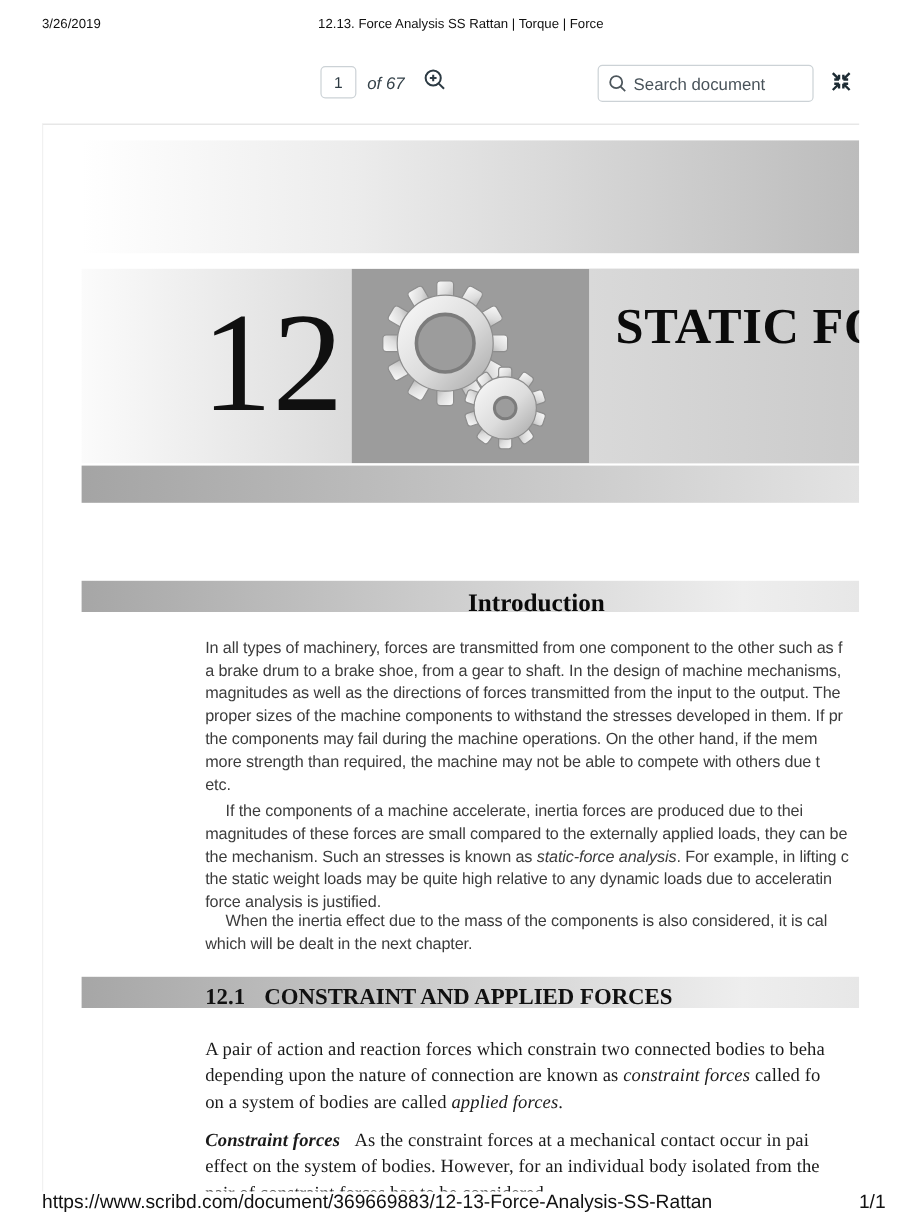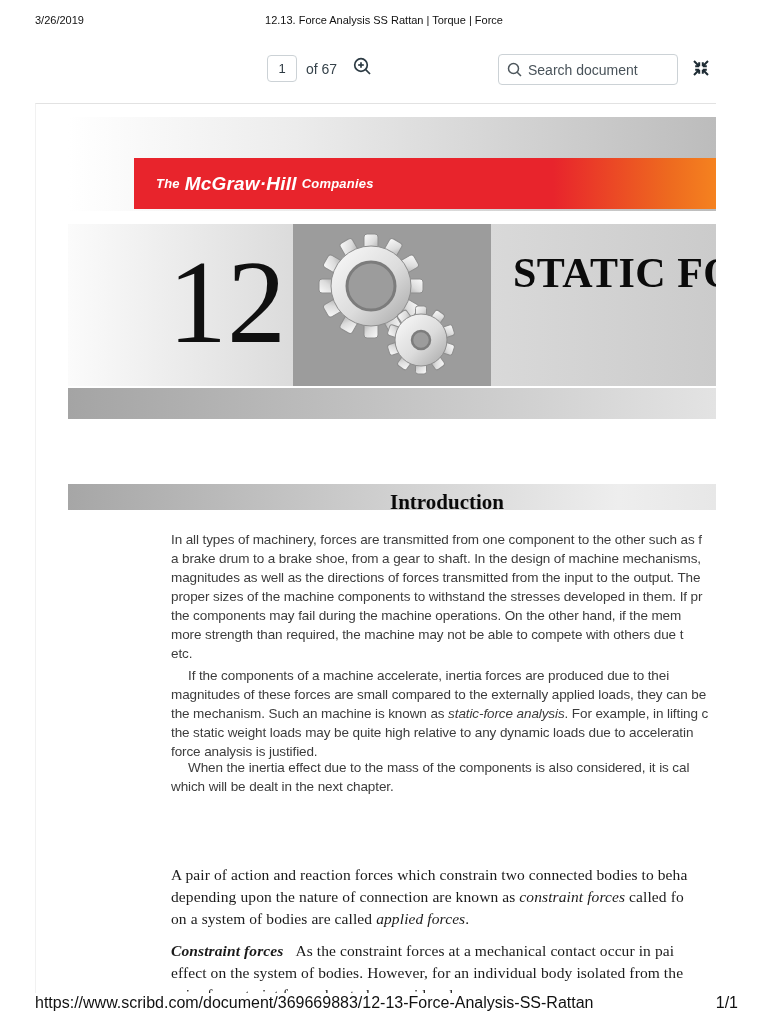--- a/index.html
+++ b/index.html
@@ -9,21 +9,21 @@
   
   .print-date  { position:absolute; left:35px; top:14px; font-size:11px; color:#111; }
   .print-title { position:absolute; left:0; top:14px; width:100%; text-align:center; font-size:11px; color:#111; }
   .print-url   { position:absolute; left:35px; top:994px; font-size:16px; color:#111; }
   .print-page  { position:absolute; right:30px; top:994px; font-size:16px; color:#111; }
 
   
   .page-input { position:absolute; left:267px; top:55px; width:30px; height:27px;
                 border:1px solid #ccd2d6; border-radius:4px; text-align:center;
                 font-size:13px; color:#2d3a42; background:#fff; font-family:"Liberation Sans",sans-serif; }
-  .pages-label { position:absolute; left:306px; top:61px; font-size:14px; color:#36434b; }
+  .pages-label { position:absolute; left:306px; top:61px; font-size:14px; color:#36434b;font-style:italic; }
   .icon-btn { position:absolute; background:none; border:none; cursor:pointer; padding:0; }
   #zoom-btn { left:351px; top:56px; width:24px; height:24px; }
   #compress-btn { left:690px; top:58px; width:22px; height:22px; }
   .search-box { position:absolute; left:498px; top:54px; width:180px; height:31px;
                 border:1px solid #ccd2d6; border-radius:4px; background:#fff;
                 display:flex; align-items:center; padding:0 8px; gap:5px; }
   .search-box input { border:none; outline:none; flex:1; font-size:14px; color:#333;
                       font-family:"Liberation Sans",sans-serif; background:transparent; min-width:0; }
   .search-box input::placeholder { color:#49535a; opacity:1; }
 
@@ -106,25 +106,20 @@
     <path d="M17 3 L11.8 8.2 M11.8 8.2 L11.8 4.2 M11.8 8.2 L15.8 8.2"></path>
     <path d="M3 17 L8.2 11.8 M8.2 11.8 L8.2 15.8 M8.2 11.8 L4.2 11.8"></path>
     <path d="M17 17 L11.8 11.8 M11.8 11.8 L11.8 15.8 M11.8 11.8 L15.8 11.8"></path>
   </svg>
 </button>
 
 <div class="page">
 
   <div class="band-top"></div>
 
-  <div class="brand-banner">
-    <span class="brand-prefix">The</span>
-    <span class="brand-name">McGraw·Hill</span>
-    <span class="brand-suffix">Companies</span>
-  </div>
 
   <div class="chapter-band">
     <div class="chapter-number">12</div>
 
     <div class="gear-box">
       <svg width="198" height="162" viewBox="0 0 198 162">
         <defs>
           <linearGradient id="metalg" x1="0" y1="0" x2="1" y2="1">
             <stop offset="0" stop-color="#fbfbfb"></stop>
             <stop offset="0.55" stop-color="#dcdcdc"></stop>
@@ -188,30 +183,36 @@
     <div class="line">magnitudes as well as the directions of forces transmitted from the input to the output. The</div>
     <div class="line">proper sizes of the machine components to withstand the stresses developed in them. If pr</div>
     <div class="line">the components may fail during the machine operations. On the other hand, if the mem</div>
     <div class="line">more strength than required, the machine may not be able to compete with others due t</div>
     <div class="line">etc.</div>
   </div>
 
   <div class="sans-par" id="p2">
     <div class="line indent">If the components of a machine accelerate, inertia forces are produced due to thei</div>
     <div class="line">magnitudes of these forces are small compared to the externally applied loads, they can be</div>
-    <div class="line"><span>the mechanism. Such an machine is known as </span><span class="it">static-force analysis</span><span>. For example, in lifting c</span></div>
+    <div class="line"><span>the mechanism. Such an stresses is known as </span><span class="it">static-force analysis</span><span>. For example, in lifting c</span></div>
     <div class="line">the static weight loads may be quite high relative to any dynamic loads due to acceleratin</div>
     <div class="line">force analysis is justified.</div>
   </div>
 
   <div class="sans-par" id="p3">
     <div class="line indent">When the inertia effect due to the mass of the components is also considered, it is cal</div>
     <div class="line">which will be dealt in the next chapter.</div>
   </div>
 
+  <div class="section-bar" id="s121-bar">
+    <div class="s121-row">
+      <span>12.1</span>
+      <span>CONSTRAINT AND APPLIED FORCES</span>
+    </div>
+  </div>
 
   <div class="serif-par" id="p4">
     <div class="line">A pair of action and reaction forces which constrain two connected bodies to beha</div>
     <div class="line"><span>depending upon the nature of connection are known as </span><span class="it">constraint forces</span><span> called fo</span></div>
     <div class="line"><span>on a system of bodies are called </span><span class="it">applied forces</span><span>.</span></div>
   </div>
 
   <div class="serif-par" id="p5">
     <div class="line"><span class="lead">Constraint forces</span><span>As the constraint forces at a mechanical contact occur in pai</span></div>
     <div class="line">effect on the system of bodies. However, for an individual body isolated from the</div>

